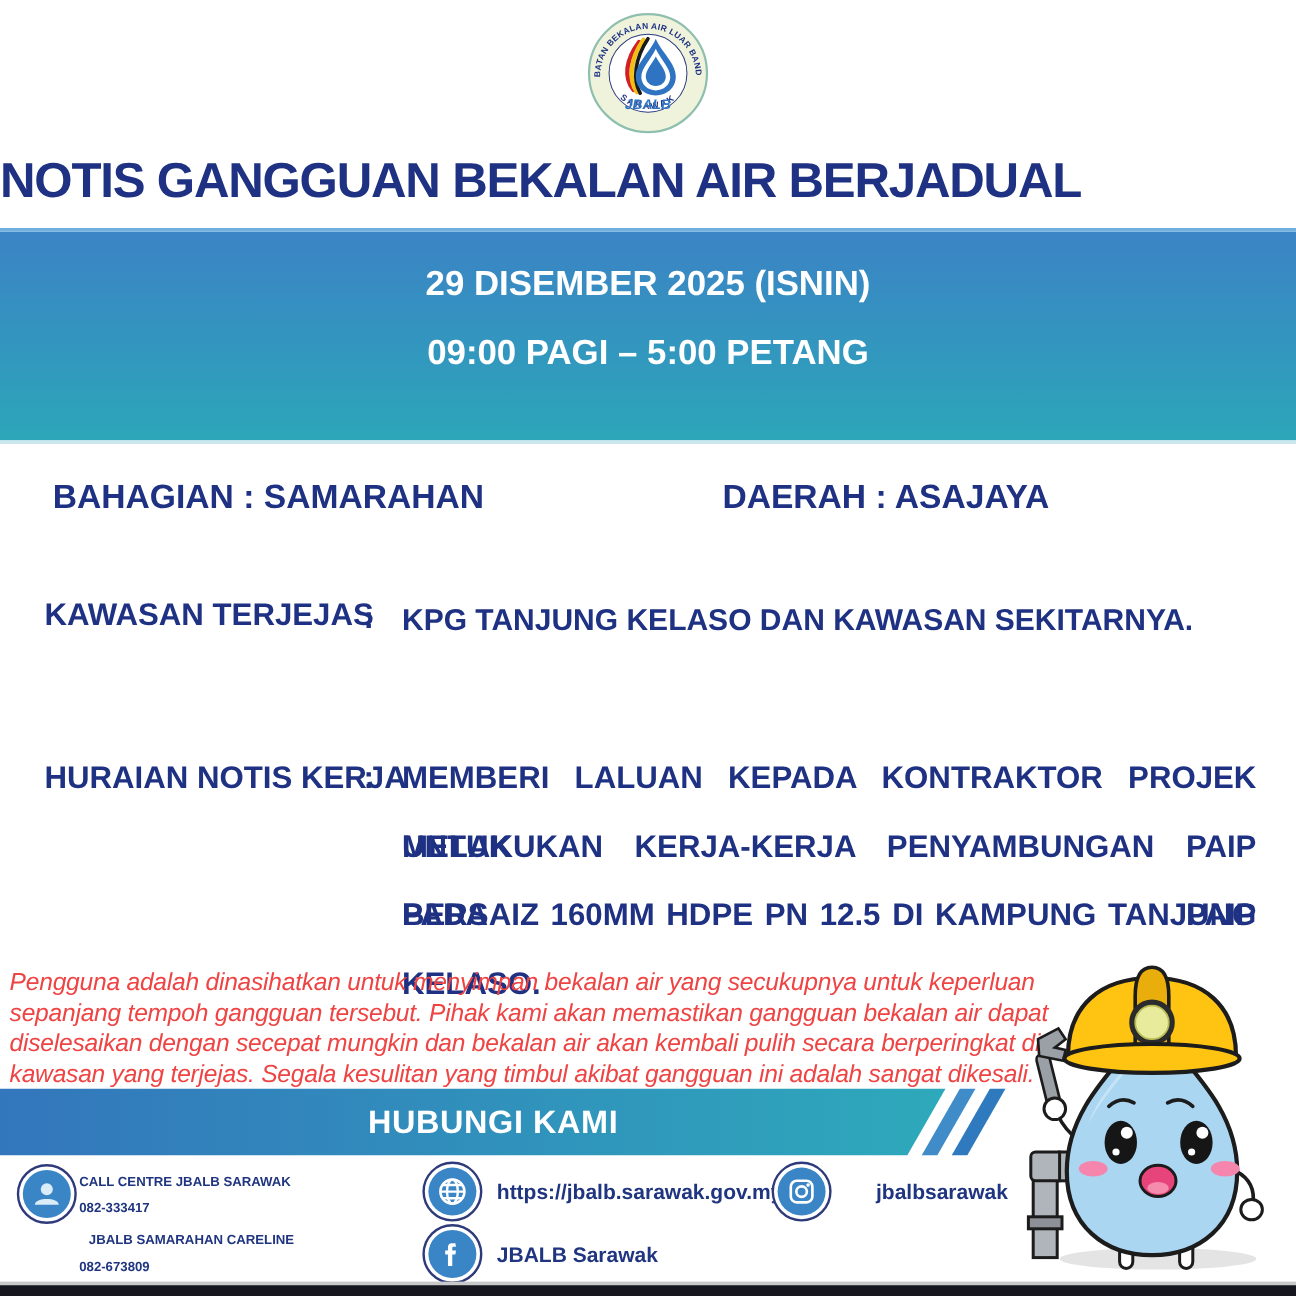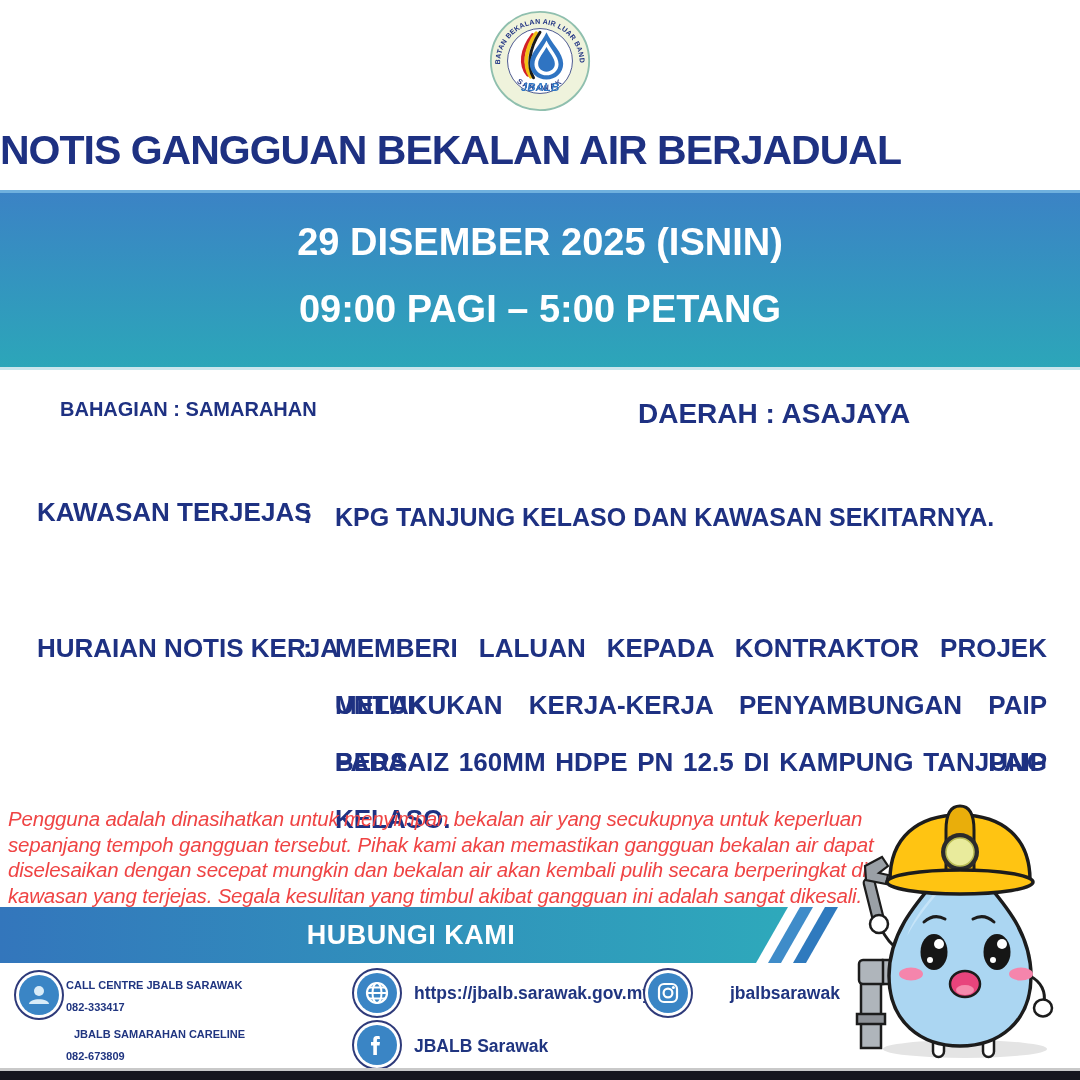--- a/index.html
+++ b/index.html
@@ -15,26 +15,26 @@
     position:absolute;top:127px;left:0;width:100%;text-align:left;
     font-size:41px;font-weight:bold;color:#1E3182;letter-spacing:-1px;
   }
   
   .banner{
     position:absolute;top:190px;left:0;width:1080px;height:180px;
     background:linear-gradient(180deg,#3B83C5 0%,#2CA6B9 100%);
     border-top:3px solid #6FB0DE;border-bottom:3px solid #CBE6ED;
     box-sizing:border-box;
   }
-  .banner-line{width:100%;text-align:center;color:#ffffff;font-weight:bold;font-size:38px;letter-spacing:0;}
+  .banner-line{width:100%;text-align:center;color:#ffffff;font-weight:bold;font-size:29px;letter-spacing:0;}
   .banner-line.l1{margin-top:28px;}
   .banner-line.l2{margin-top:24px;}
   
-  .loc-bahagian{position:absolute;left:60px;top:398px;font-size:20px;font-weight:bold;color:#1E3182;}
-  .loc-daerah{position:absolute;left:602px;top:398px;font-size:28px;font-weight:bold;color:#1E3182;margin-left:36px;}
+  .loc-bahagian{position:absolute;left:44px;top:398px;font-size:28px;font-weight:bold;color:#1E3182;}
+  .loc-daerah{position:absolute;left:602px;top:398px;font-size:28px;font-weight:bold;color:#1E3182;}
   
   .kaw-label{position:absolute;left:37px;top:497px;font-size:26px;font-weight:bold;color:#1E3182;}
   .kaw-colon{position:absolute;left:303px;top:499px;font-size:26px;font-weight:bold;color:#1E3182;}
   .kaw-value{position:absolute;left:335px;top:503px;font-size:25px;font-weight:bold;color:#1E3182;}
   
   .hur-label{position:absolute;left:37px;top:620px;font-size:26px;font-weight:bold;color:#1E3182;line-height:57px;height:57px;text-align:right;}
   .hur-colon{position:absolute;left:303px;top:620px;font-size:26px;font-weight:bold;color:#1E3182;line-height:57px;}
   .hur-lines{position:absolute;left:335px;top:620px;width:712px;}
   .hur-line{
     font-size:26px;font-weight:bold;color:#1E3182;line-height:57px;height:57px;

